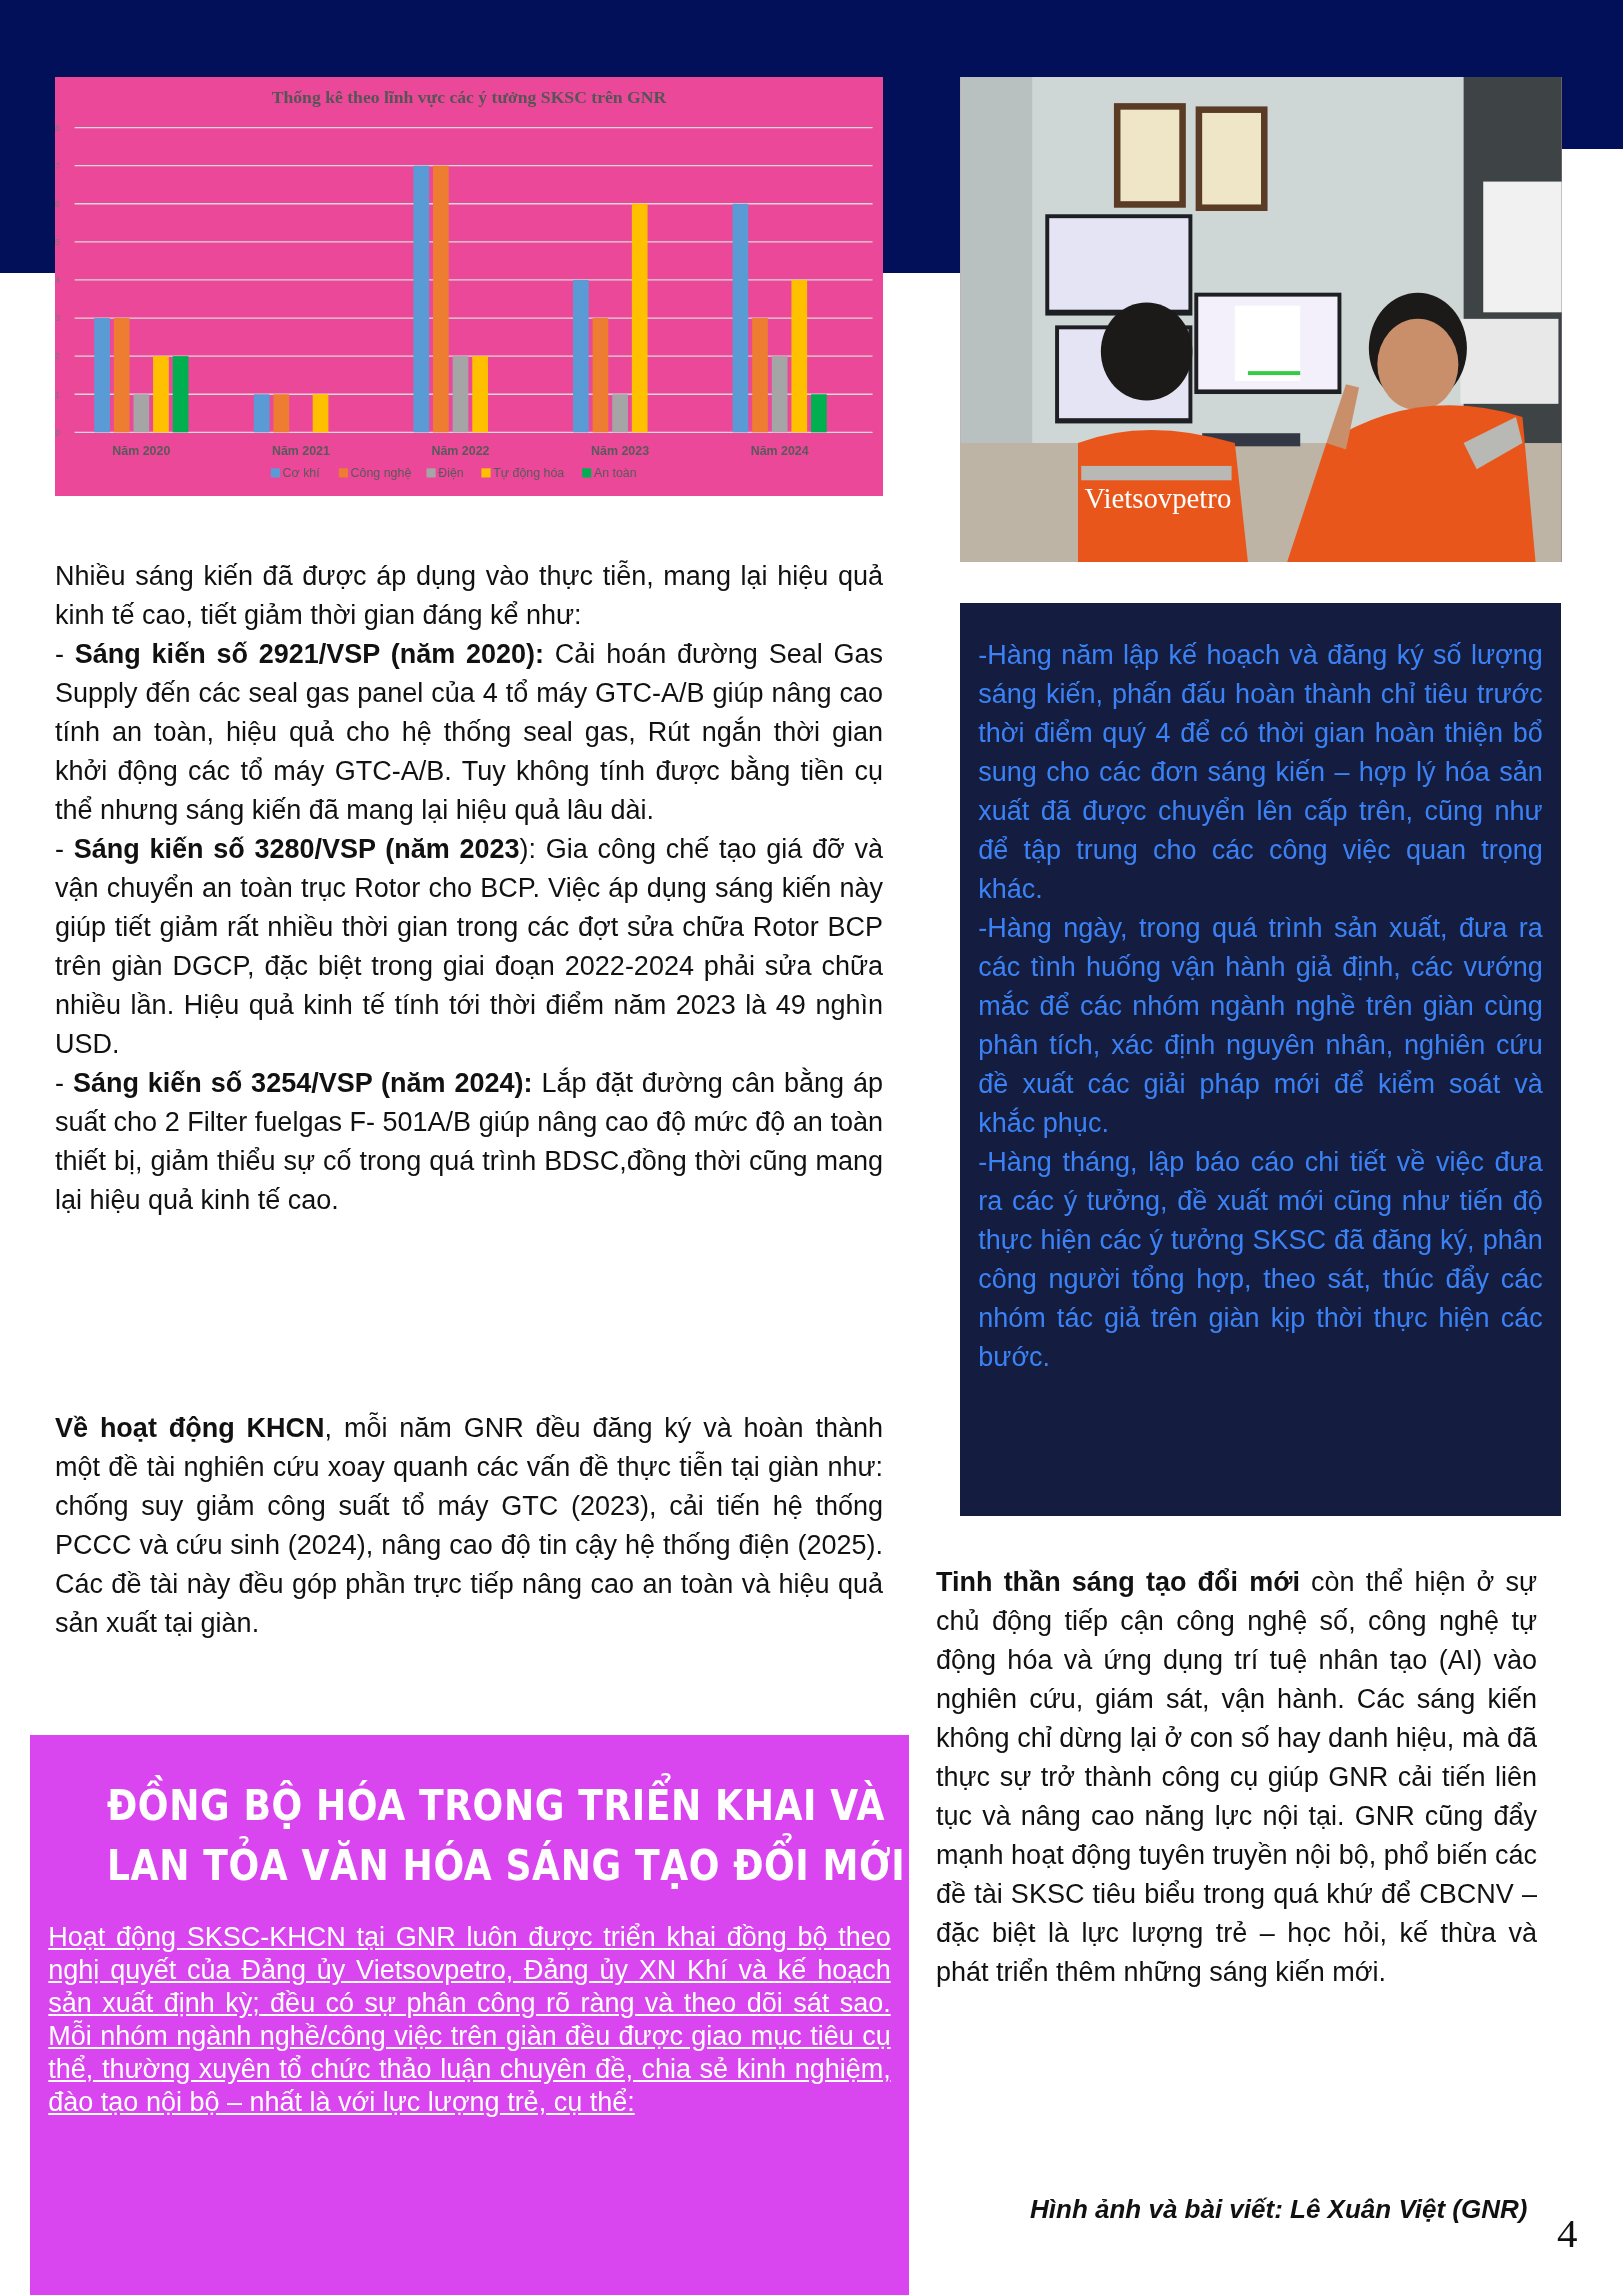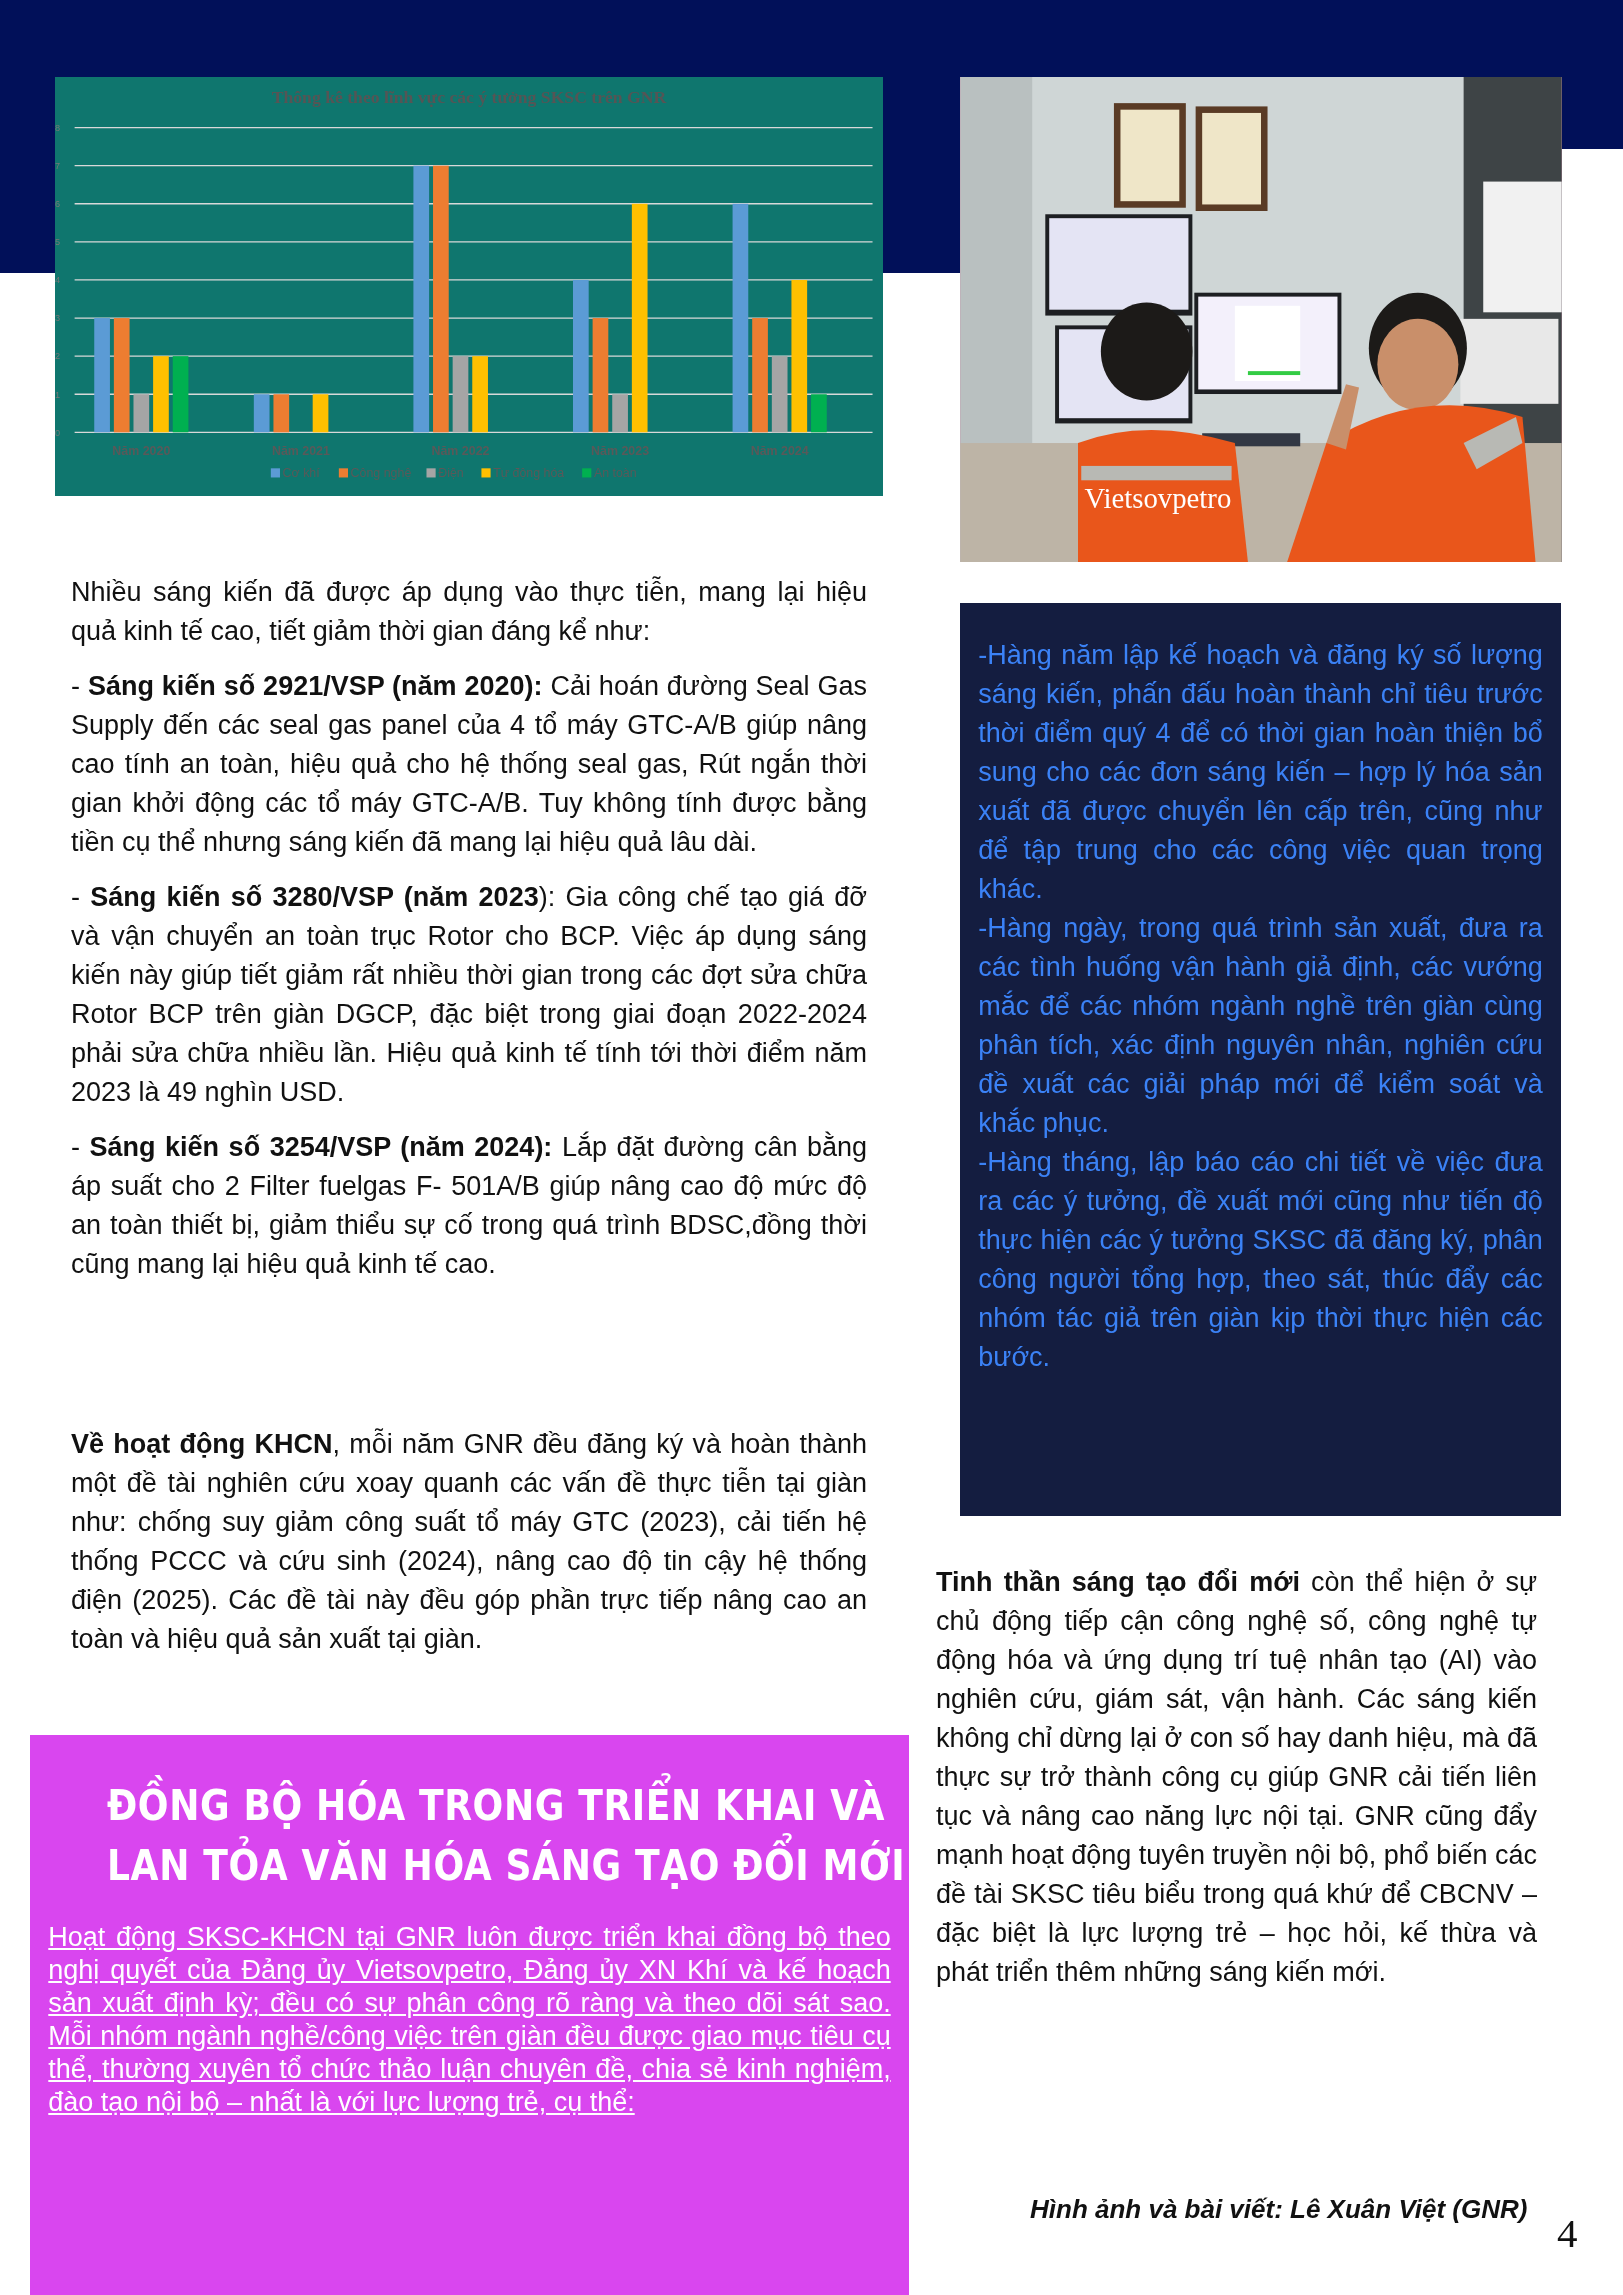--- a/index.html
+++ b/index.html
@@ -6,31 +6,31 @@
   body {
     width: 1623px; height: 2295px; position: relative; overflow: hidden;
     background: #ffffff;
     font-family: "Liberation Sans", "DejaVu Sans", sans-serif;
     color: #111111;
   }
   .top-band { position: absolute; left: 0; top: 0; width: 1623px; height: 273px; background: #011059; }
   .top-band-mask-right { position: absolute; left: 1561px; top: 149px; width: 62px; height: 124px; background: #ffffff; }
 
   
-  .chart-frame { position: absolute; left: 55px; top: 77px; width: 828px; height: 419px; background: #0f766e; }
+  .chart-frame { position: absolute; left: 55px; top: 77px; width: 828px; height: 419px; background: #ec4899; }
   .chart-frame svg { display: block; }
 
   
   .photo { position: absolute; left: 960px; top: 77px; width: 602px; height: 485px; overflow: hidden; background: #be185d; }
   .photo svg { display:block; }
 
   .col-left { position: absolute; left: 55px; width: 828px; font-size: 27px; line-height: 39px; text-align: justify; }
   .p1 { top: 557px; }
   .p2 { top: 1409px; }
-  .col-left p { margin: 16px; }
+  .col-left p { margin: 0; }
   b { font-weight: bold; }
 
   .box-right { position: absolute; left: 960px; top: 603px; width: 601px; height: 913px; background: #141d40; color: #3b82f6; box-sizing: border-box; padding: 33px 18.3px 0 18.3px; font-size: 27px; line-height: 39px; text-align: justify; }
   .box-right p { margin: 0; }
 
   .right-text { position: absolute; left: 936px; top: 1563px; width: 601px; font-size: 27px; line-height: 39px; text-align: justify; }
   .right-text p { margin: 0; }
 
   .box-left { position: absolute; left: 30px; top: 1735px; width: 879px; height: 561px; background: #d946ef; color: #ffffff; box-sizing: border-box; padding: 0 18.3px; }
   .box-title { margin-top: 41px; text-align: center; font-family: "DejaVu Sans", sans-serif; font-weight: bold; font-size: 42px; line-height: 60px; letter-spacing: 0.7px; text-transform: uppercase; transform: scaleX(0.86); transform-origin: center; white-space: nowrap; }

